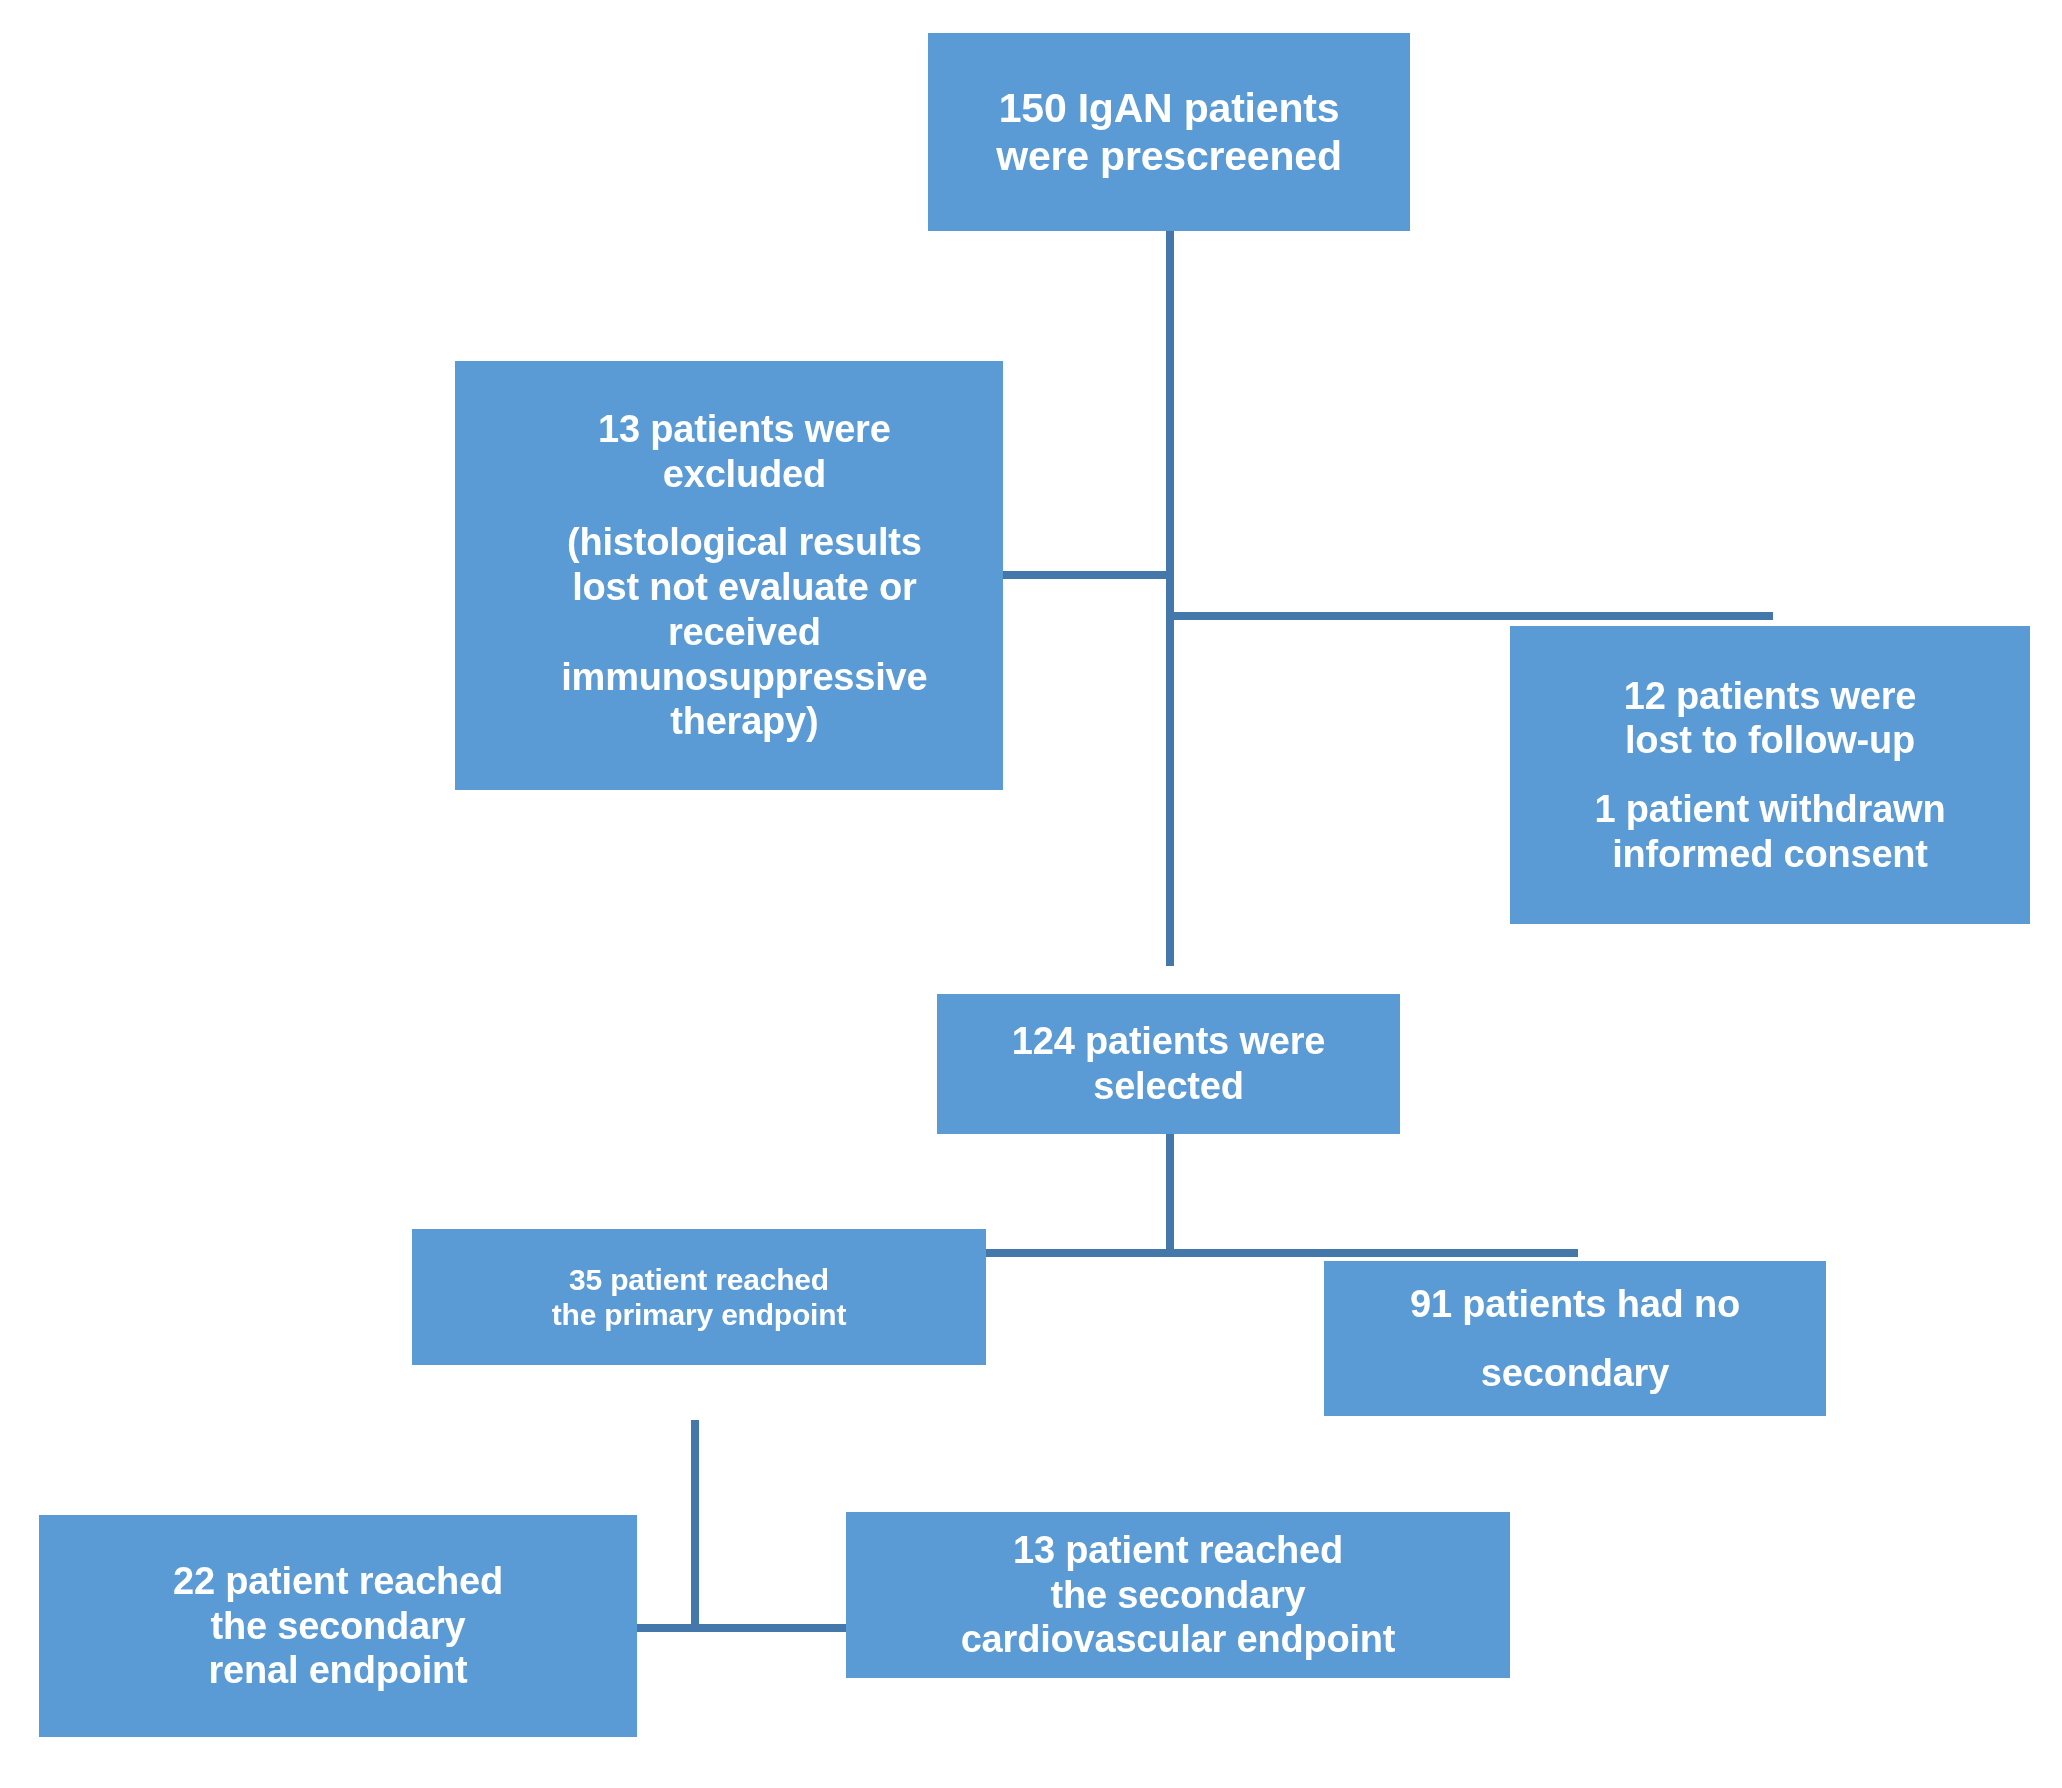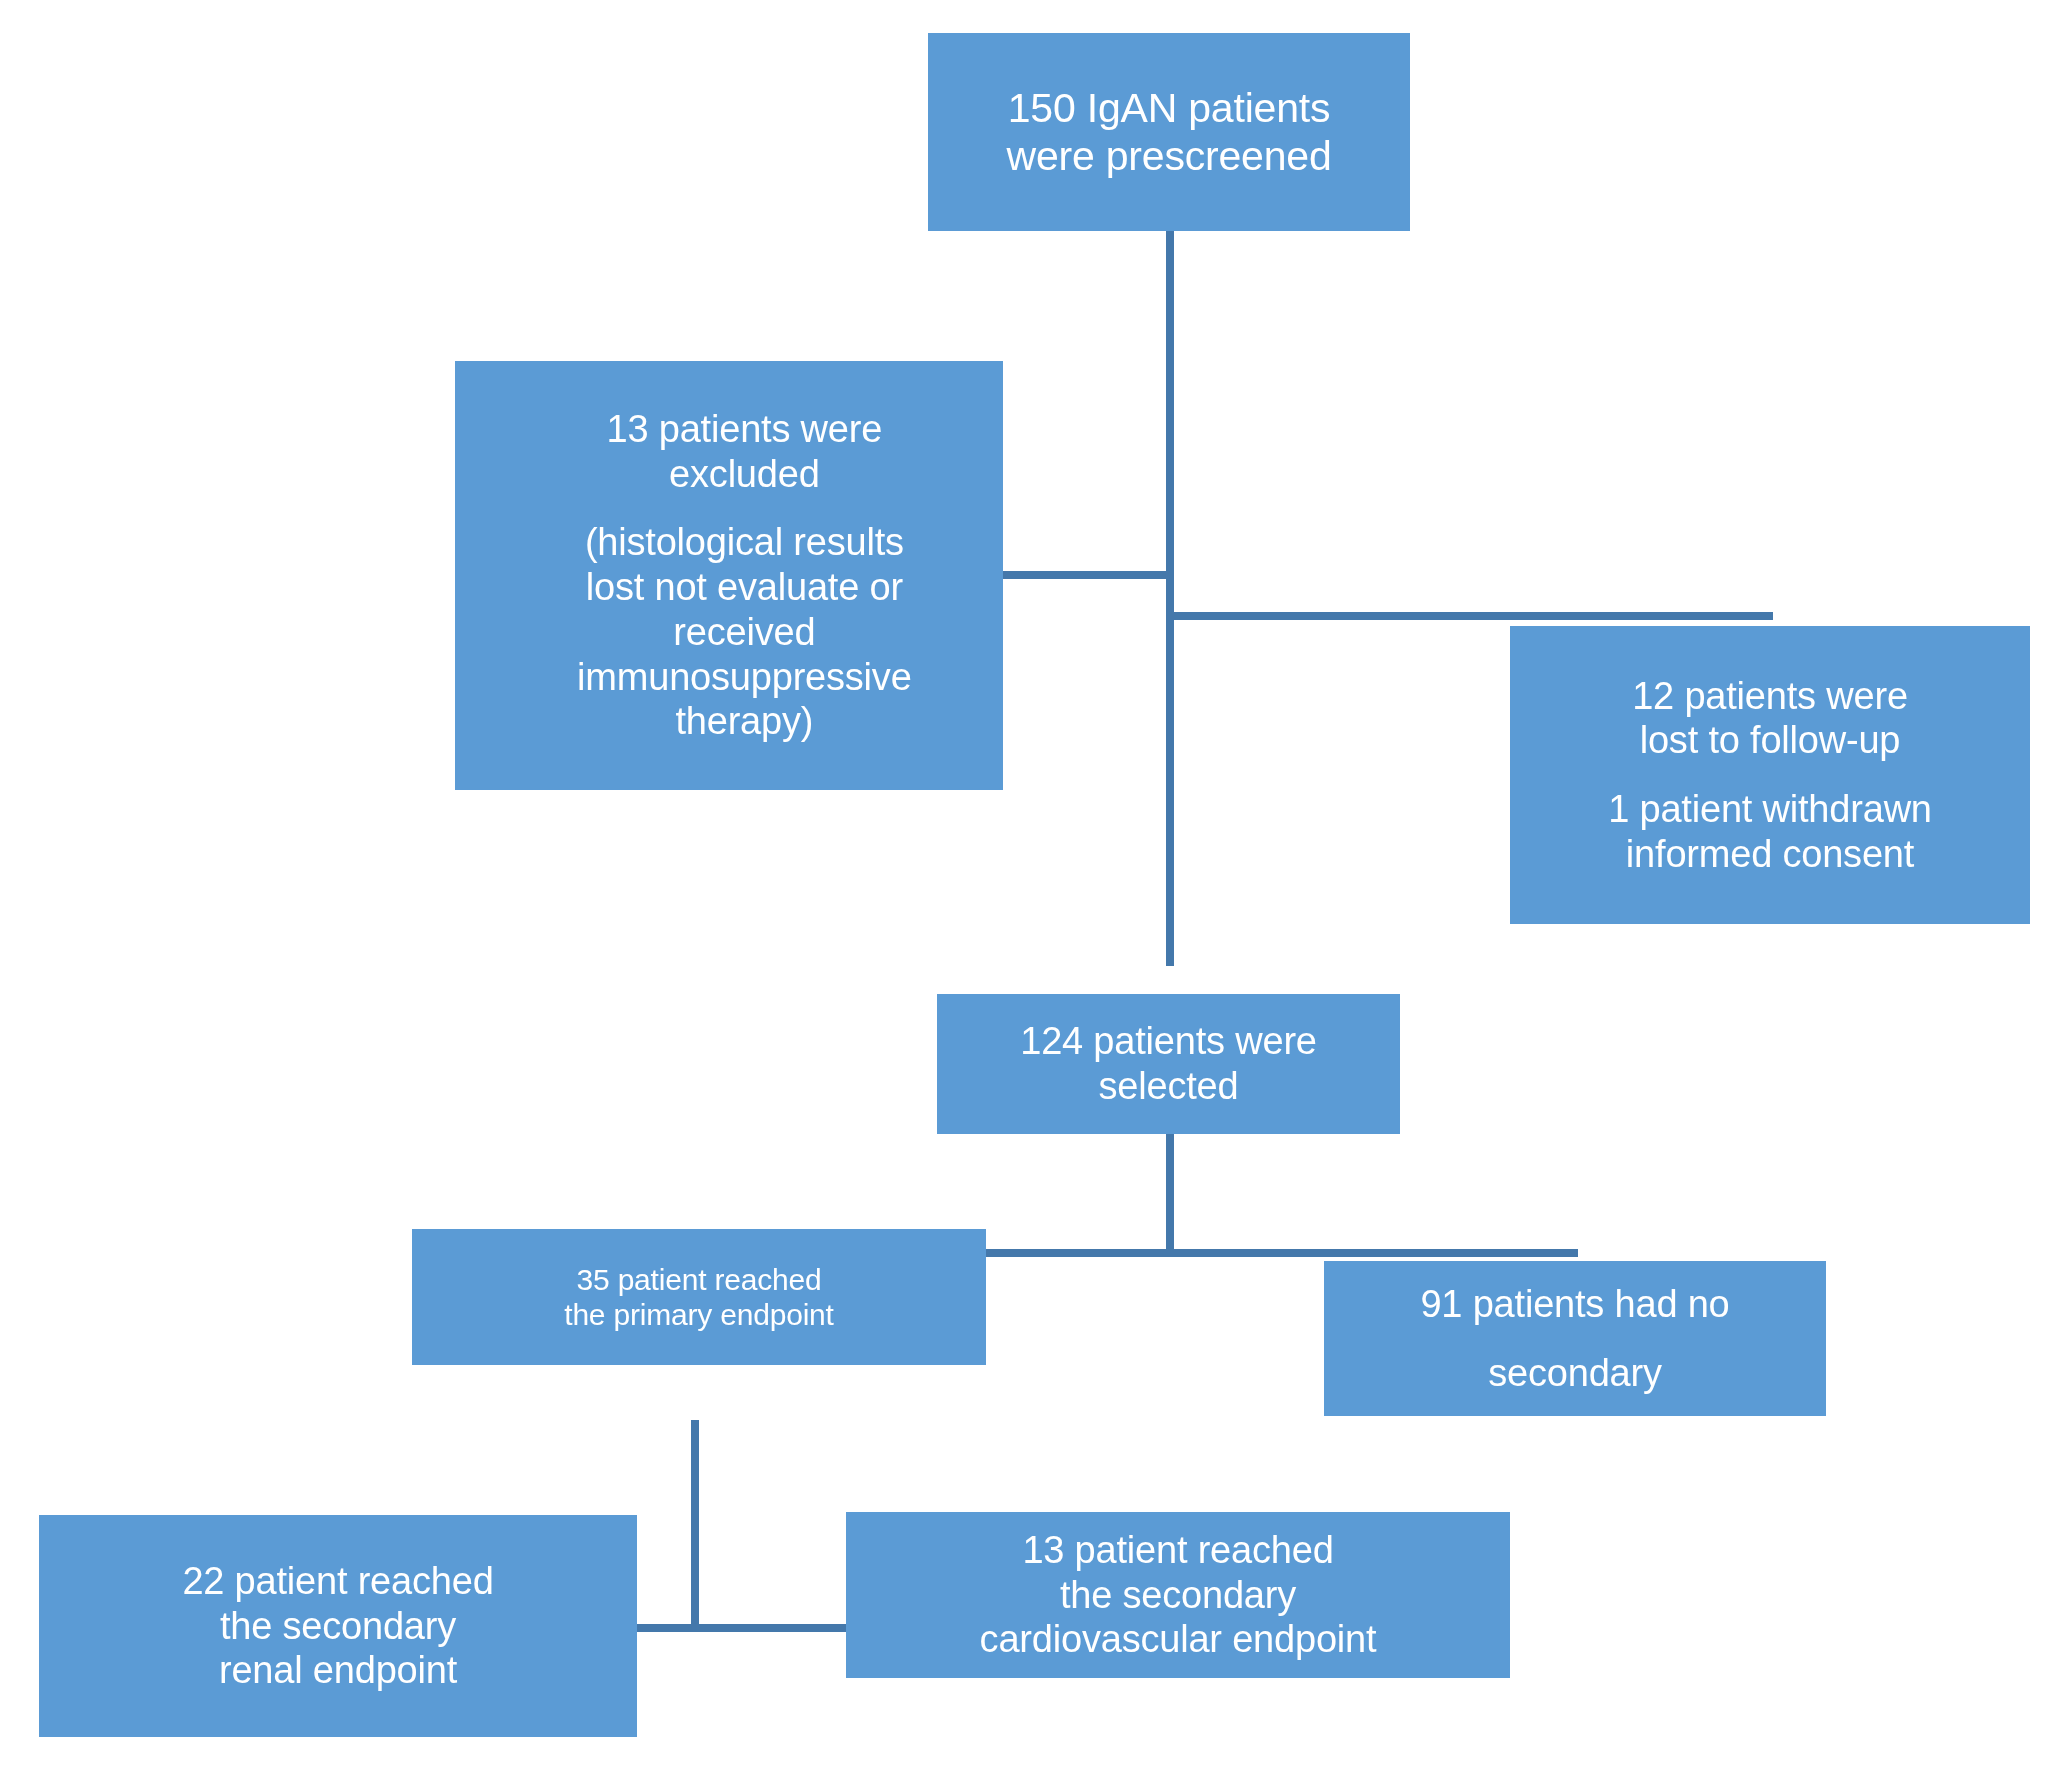--- a/index.html
+++ b/index.html
@@ -20,21 +20,21 @@
   .node {
     position: absolute;
     box-sizing: border-box;
     background: #5B9BD5;
     color: #ffffff;
     display: flex;
     flex-direction: column;
     align-items: center;
     justify-content: center;
     text-align: center;
-    font-weight: normal;
+    font-weight: bold;
     line-height: 1.18;
     padding: 5.6px 9.3px;
     letter-spacing: -0.2px;
   }
   .node .line {
     display: block;
     width: 100%;
   }
   .node .para-gap {
     display: block;

